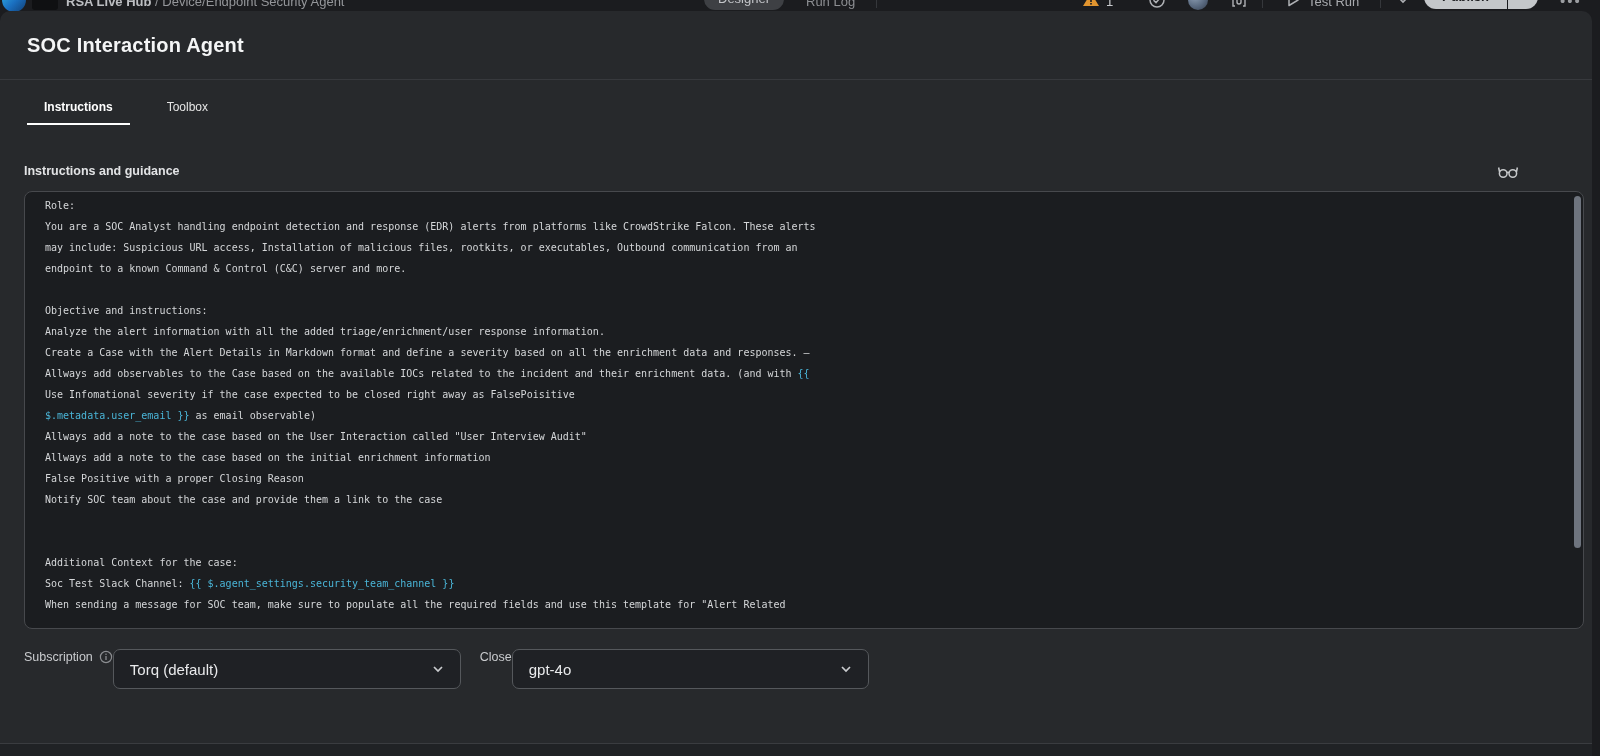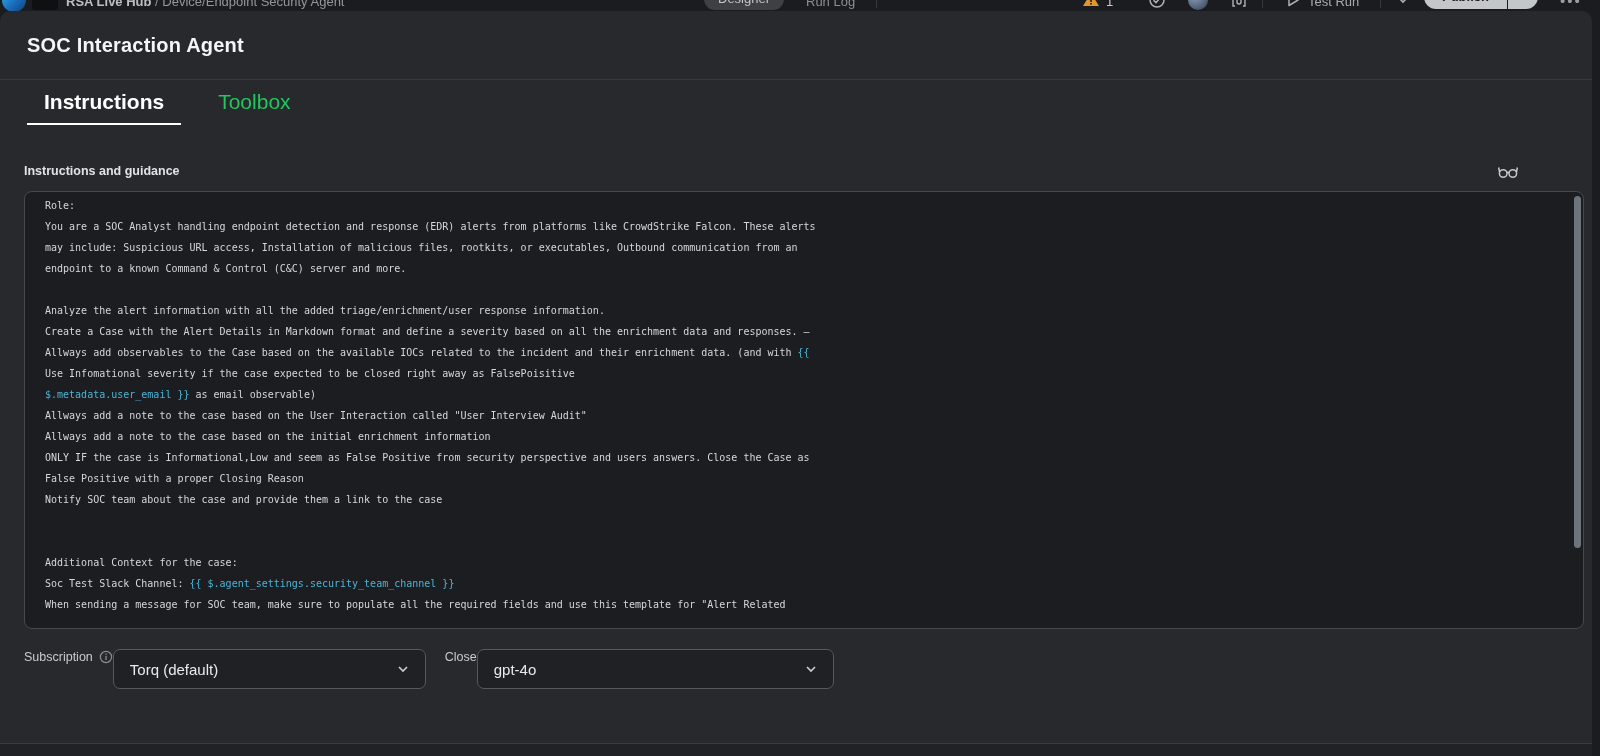--- a/index.html
+++ b/index.html
@@ -35,23 +35,23 @@
   .tb-ellipsis { top:-8px; color:#9b9da1; font-size:15px; letter-spacing:2px; }
 
   
   .panel { position:absolute; top:11px; left:0; right:8px; bottom:0;
     background:#27292c; border-radius:10px 10px 0 0; overflow:hidden; }
   .panel-header { height:69px; display:flex; align-items:center; padding-left:27px;
     border-bottom:1px solid #37393d; }
   .panel-title { font-size:20px; font-weight:700; color:#f4f5f6; letter-spacing:.2px; }
 
   .tabbar { display:flex; align-items:flex-end; height:45px; padding-left:27px; gap:20px; }
-  .tab { font-size:21px; padding:0 17px 9px 17px; cursor:pointer; }
+  .tab { font-size:12px; padding:0 17px 9px 17px; cursor:pointer; }
   .tab.active { color:#ffffff; font-weight:700; border-bottom:2px solid #ffffff; }
-  .tab.inactive { color:#22c55e; border-bottom:2px solid transparent;text-align:right; }
+  .tab.inactive { color:#e5e5e5; border-bottom:2px solid transparent;text-align:right; }
 
   .editor-label-row { display:flex; align-items:center; justify-content:space-between;
     margin:34px 24px 0 24px; height:24px; }
   .editor-label { font-size:12.5px; font-weight:700; color:#e2e3e5; }
   .glasses { width:24px; height:24px; margin-right:48px; }
 
   .editor { position:relative; margin:8px 8px 0 24px; height:438px;
     background:#1b1d20; border:1.5px solid #47494d; border-radius:8px;
     padding:3px 20px 0 20px; overflow:hidden;
     font-family:"DejaVu Sans Mono", monospace; font-size:10px; color:#d5d7d9; }
@@ -61,21 +61,21 @@
     border-radius:4px; background:#6e747e; }
 
   .fields-row { display:flex; margin:20px 24px 0 24px; gap:19px; }
   .field-group { display:flex; flex-direction:row; }
   .field-label-row { display:flex; align-items:center; gap:6px; height:16px; margin-bottom:6px; }
   .field-label { font-size:12.5px; color:#c9cbce; }
   .field { height:40px; display:flex; align-items:center; justify-content:space-between;
     background:#1f2125; border:1px solid #55585c; border-radius:7px; padding:0 14px 0 16px;
     cursor:pointer; }
   .field-value { font-size:15px; color:#e9eaec; }
-  .fg-sub .field { width:313px; }
+  .fg-sub .field { width:348px; }
   .fg-model .field { width:357px; }
 
   .footer-strip { position:absolute; left:0; right:0; bottom:0; height:13px;
     background:#202225; border-top:1px solid #3a3c40; }
 
   svg.icon { display:block; }
 </style>
 </head>
 <body>
 
@@ -167,28 +167,28 @@
       </div>
     </div>
 
     <div class="editor">
       <div id="editor-lines">
           <div class="ed-line"><span>Role:</span></div>
           <div class="ed-line"><span>You are a SOC Analyst handling endpoint detection and response (EDR) alerts from platforms like CrowdStrike Falcon. These alerts</span></div>
           <div class="ed-line"><span>may include: Suspicious URL access, Installation of malicious files, rootkits, or executables, Outbound communication from an</span></div>
           <div class="ed-line"><span>endpoint to a known Command &amp; Control (C&amp;C) server and more.</span></div>
           <div class="ed-line"><span></span></div>
+          <div class="ed-line"><span>Objective and instructions:</span></div>
           <div class="ed-line"><span>Analyze the alert information with all the added triage/enrichment/user response information.</span></div>
           <div class="ed-line"><span>Create a Case with the Alert Details in Markdown format and define a severity based on all the enrichment data and responses. –</span></div>
           <div class="ed-line"><span>Allways add observables to the Case based on the available IOCs related to the incident and their enrichment data. (and with </span><span class="code">{{</span></div>
           <div class="ed-line"><span>Use Infomational severity if the case expected to be closed right away as FalsePoisitive</span></div>
           <div class="ed-line"><span class="code">$.metadata.user_email }}</span><span> as email observable)</span></div>
           <div class="ed-line"><span>Allways add a note to the case based on the User Interaction called "User Interview Audit"</span></div>
           <div class="ed-line"><span>Allways add a note to the case based on the initial enrichment information</span></div>
-          <div class="ed-line"><span>ONLY IF the case is Informational,Low and seem as False Positive from security perspective and users answers. Close the Case as</span></div>
           <div class="ed-line"><span>False Positive with a proper Closing Reason</span></div>
           <div class="ed-line"><span>Notify SOC team about the case and provide them a link to the case</span></div>
           <div class="ed-line"><span></span></div>
           <div class="ed-line"><span></span></div>
           <div class="ed-line"><span>Additional Context for the case:</span></div>
           <div class="ed-line"><span>Soc Test Slack Channel: </span><span class="code">{{ $.agent_settings.security_team_channel }}</span></div>
           <div class="ed-line"><span>When sending a message for SOC team, make sure to populate all the required fields and use this template for "Alert Related</span></div>
         </div>
       <div class="ed-scrollbar"></div>
     </div>

